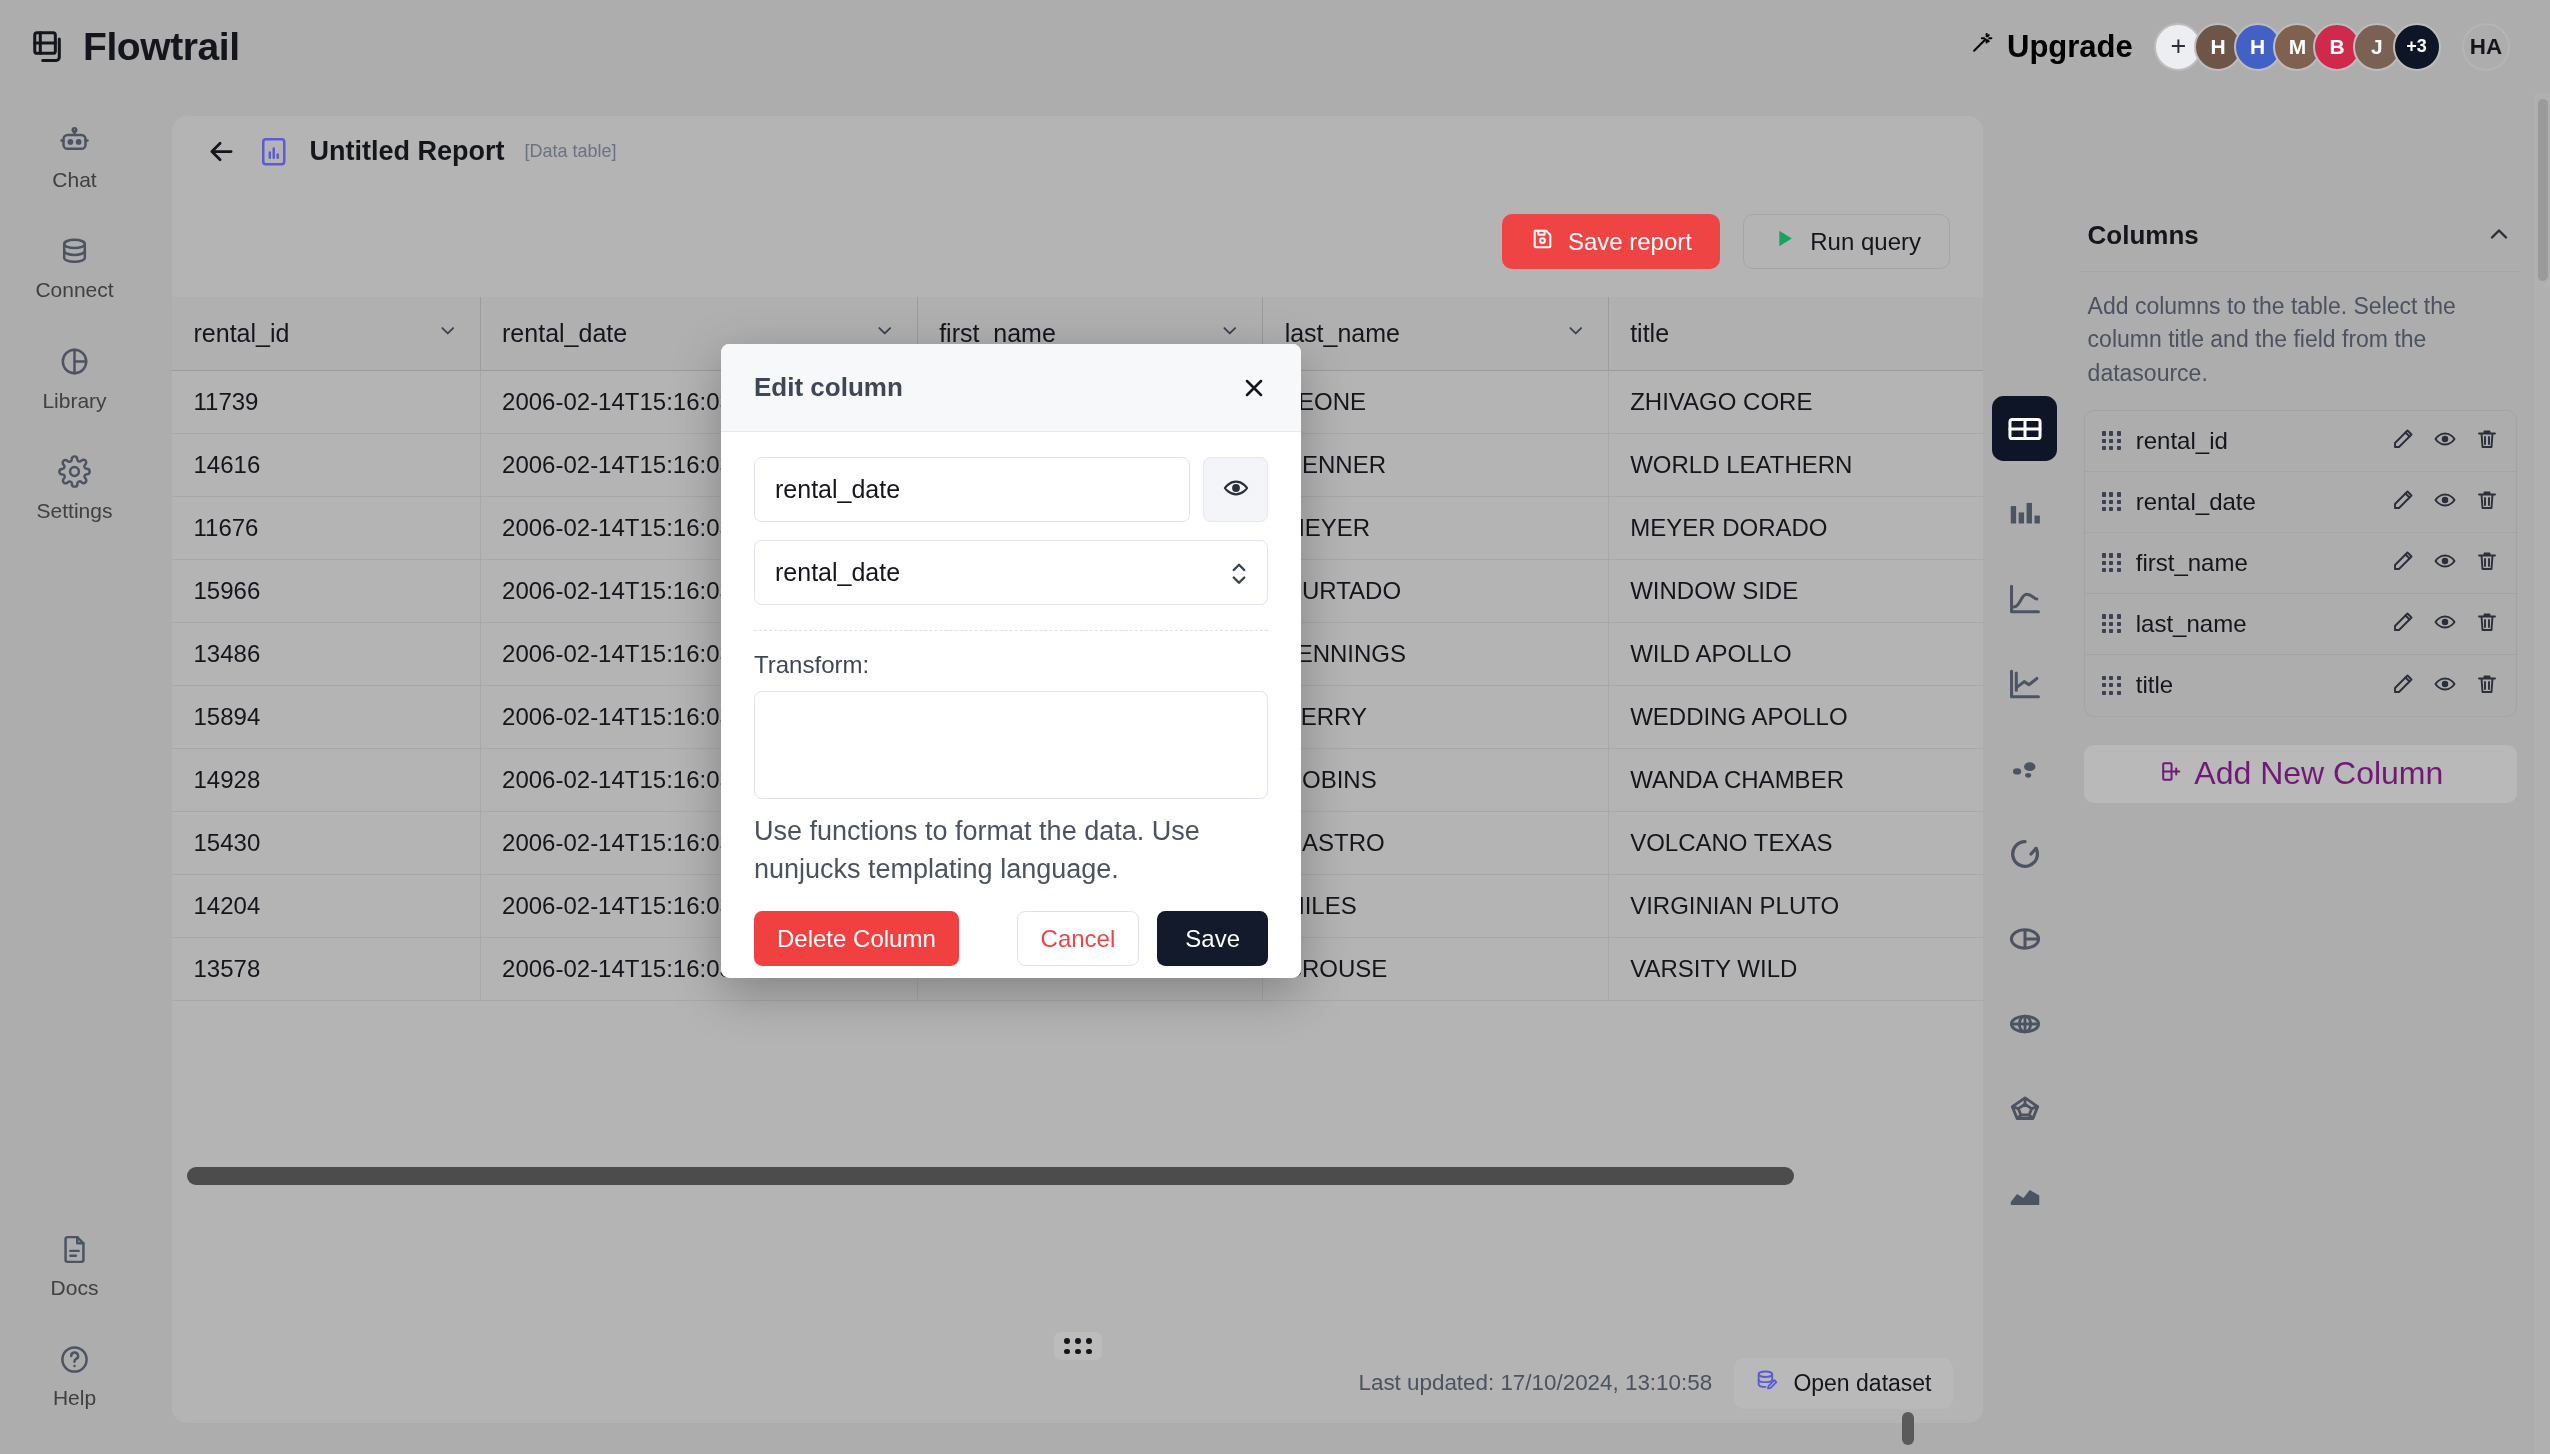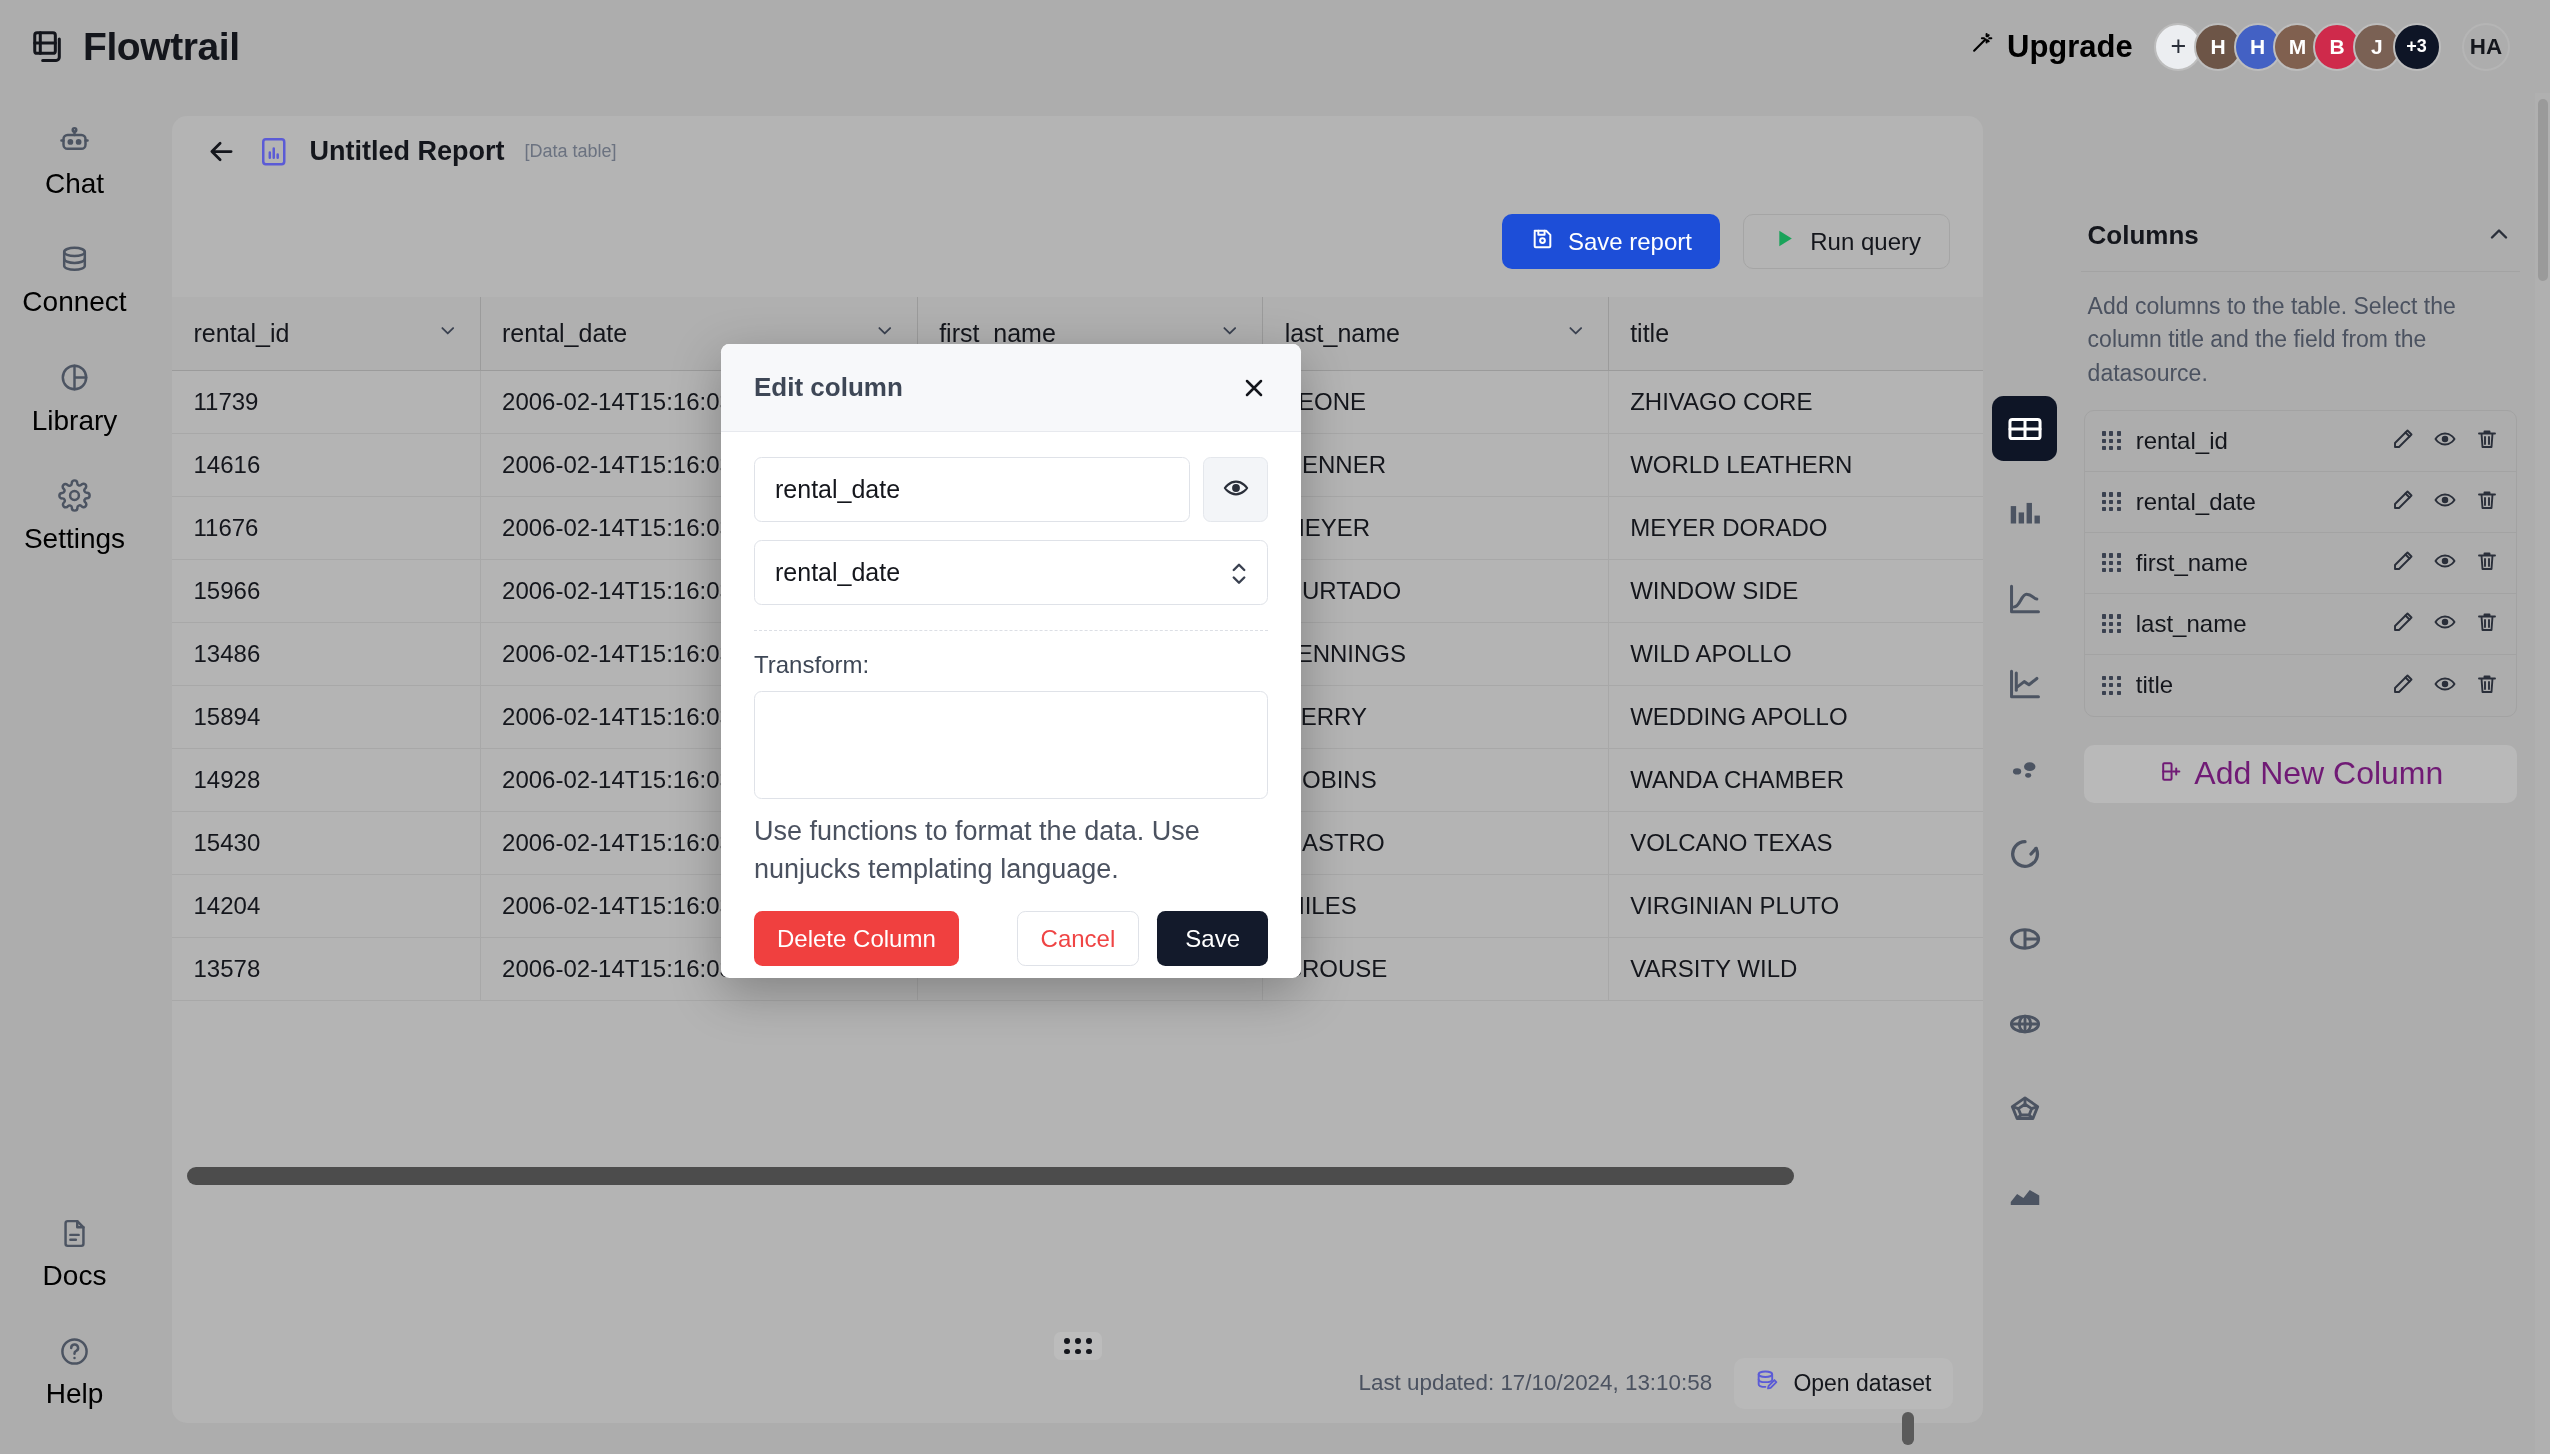--- a/index.html
+++ b/index.html
@@ -40,21 +40,21 @@
   #leftrail {
     position: absolute; left: 0; top: 93px; width: 149px; height: 1362px;
     display: flex; flex-direction: column; align-items: center;
   }
   .rail-item {
     width: 124px; padding: 13.3px 0 11.6px; margin-top: 18px;
     display: flex; flex-direction: column; align-items: center; gap: 7.5px;
     color: #4c5462; cursor: pointer; border-radius: 10px;
   }
   .rail-item svg { width: 33px; height: 33px; }
-  .rail-label { font-size: 28px; color: #000000; }
+  .rail-label { font-size: 21px; color: #404040; }
   .rail-spacer { flex: 1; }
   .rail-bottom { margin-bottom: 33px; }
 
   
   #maincard {
     position: absolute; left: 172px; top: 116px; width: 1811px; height: 1307px;
     background: #b4b4b4; border-radius: 15px;
   }
   #reporthead {
     height: 71px; display: flex; align-items: center; gap: 20px; padding: 0 33px;
@@ -68,21 +68,21 @@
     position: absolute; left: 0; top: 71px; width: 1811px; height: 109px;
     display: flex; align-items: center; justify-content: flex-end; gap: 23px;
     padding-right: 33px;
   }
   .btn {
     display: flex; align-items: center; gap: 13.3px;
     padding: 0 28px; height: 55px; border-radius: 10px;
     font-size: 24px; cursor: pointer; border: none;
     font-family: "Liberation Sans", sans-serif;
   }
-  .btn-dark { background: #1d4ed8; color: #ffffff; }
+  .btn-dark { background: #ef4444; color: #ffffff; }
   .btn-ghost { background: transparent; color: #14161c; border: 1.7px solid #a5a5a5; }
   .btn svg { width: 25px; height: 25px; }
 
   
   #tablewrap {
     position: absolute; left: 0; top: 181px; width: 1811px; height: 847px;
     overflow: hidden;
   }
   table.grid { width: 1989px; border-collapse: collapse; table-layout: fixed; }
   table.grid th {

